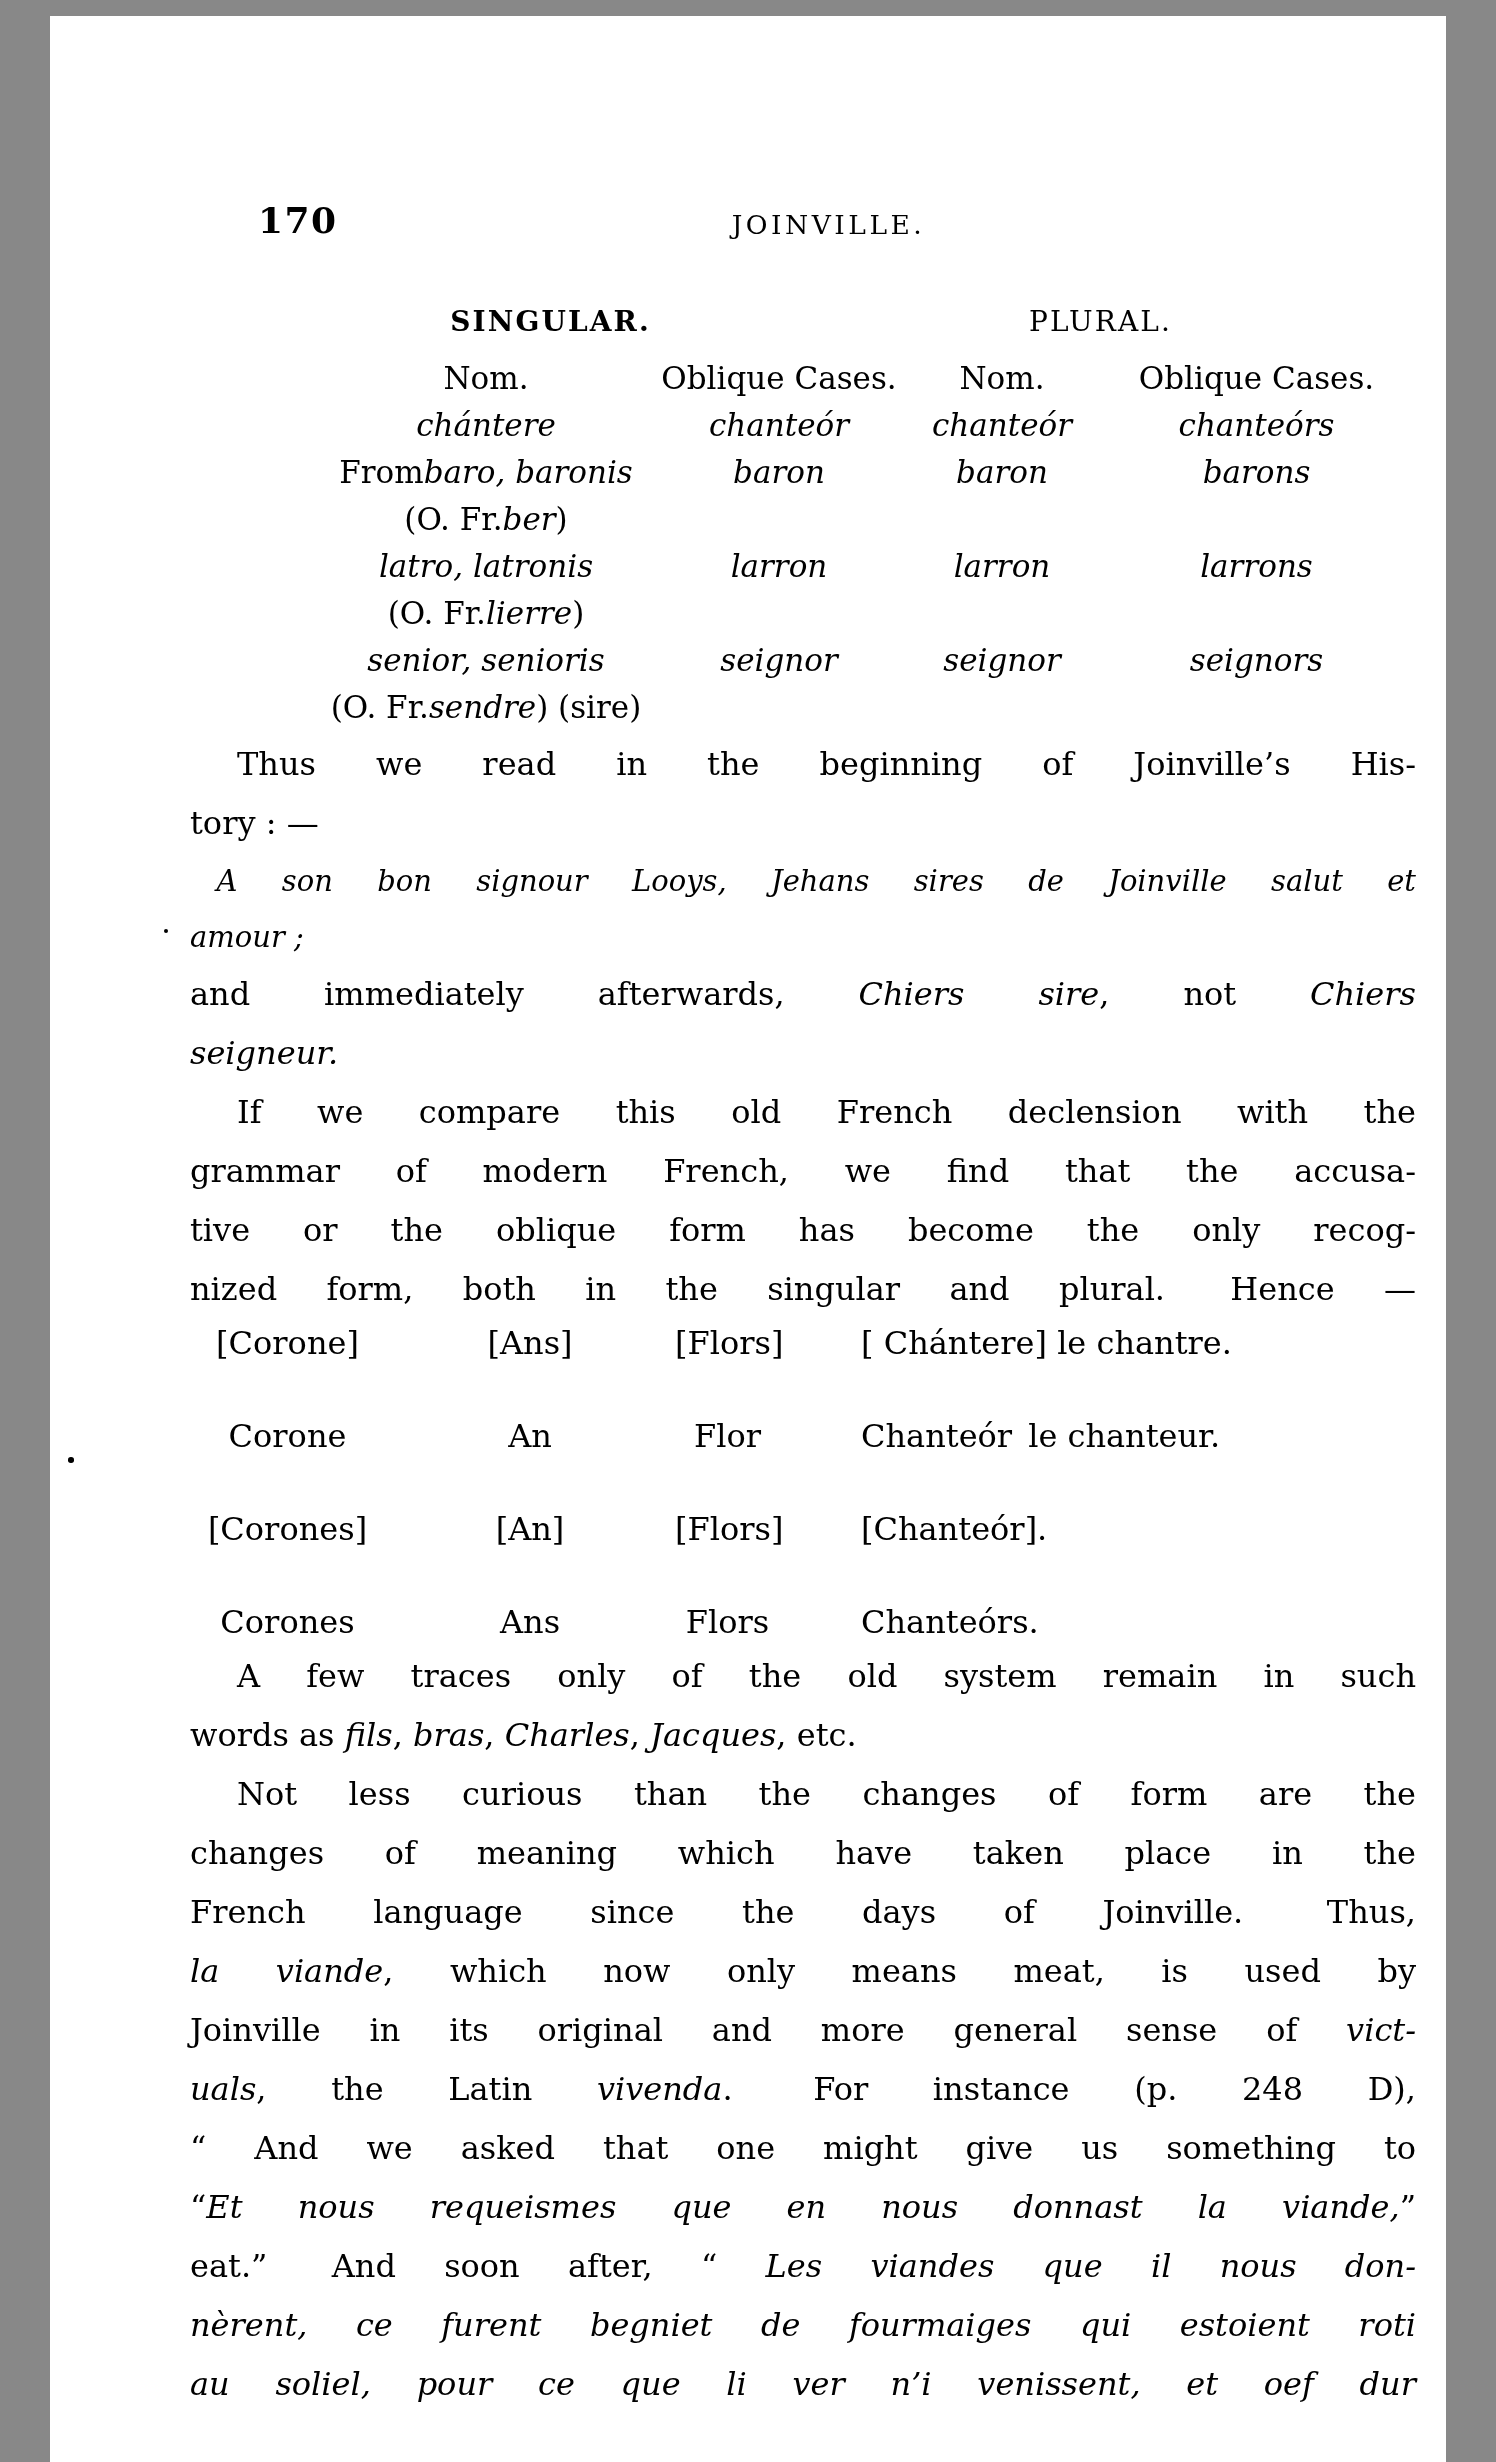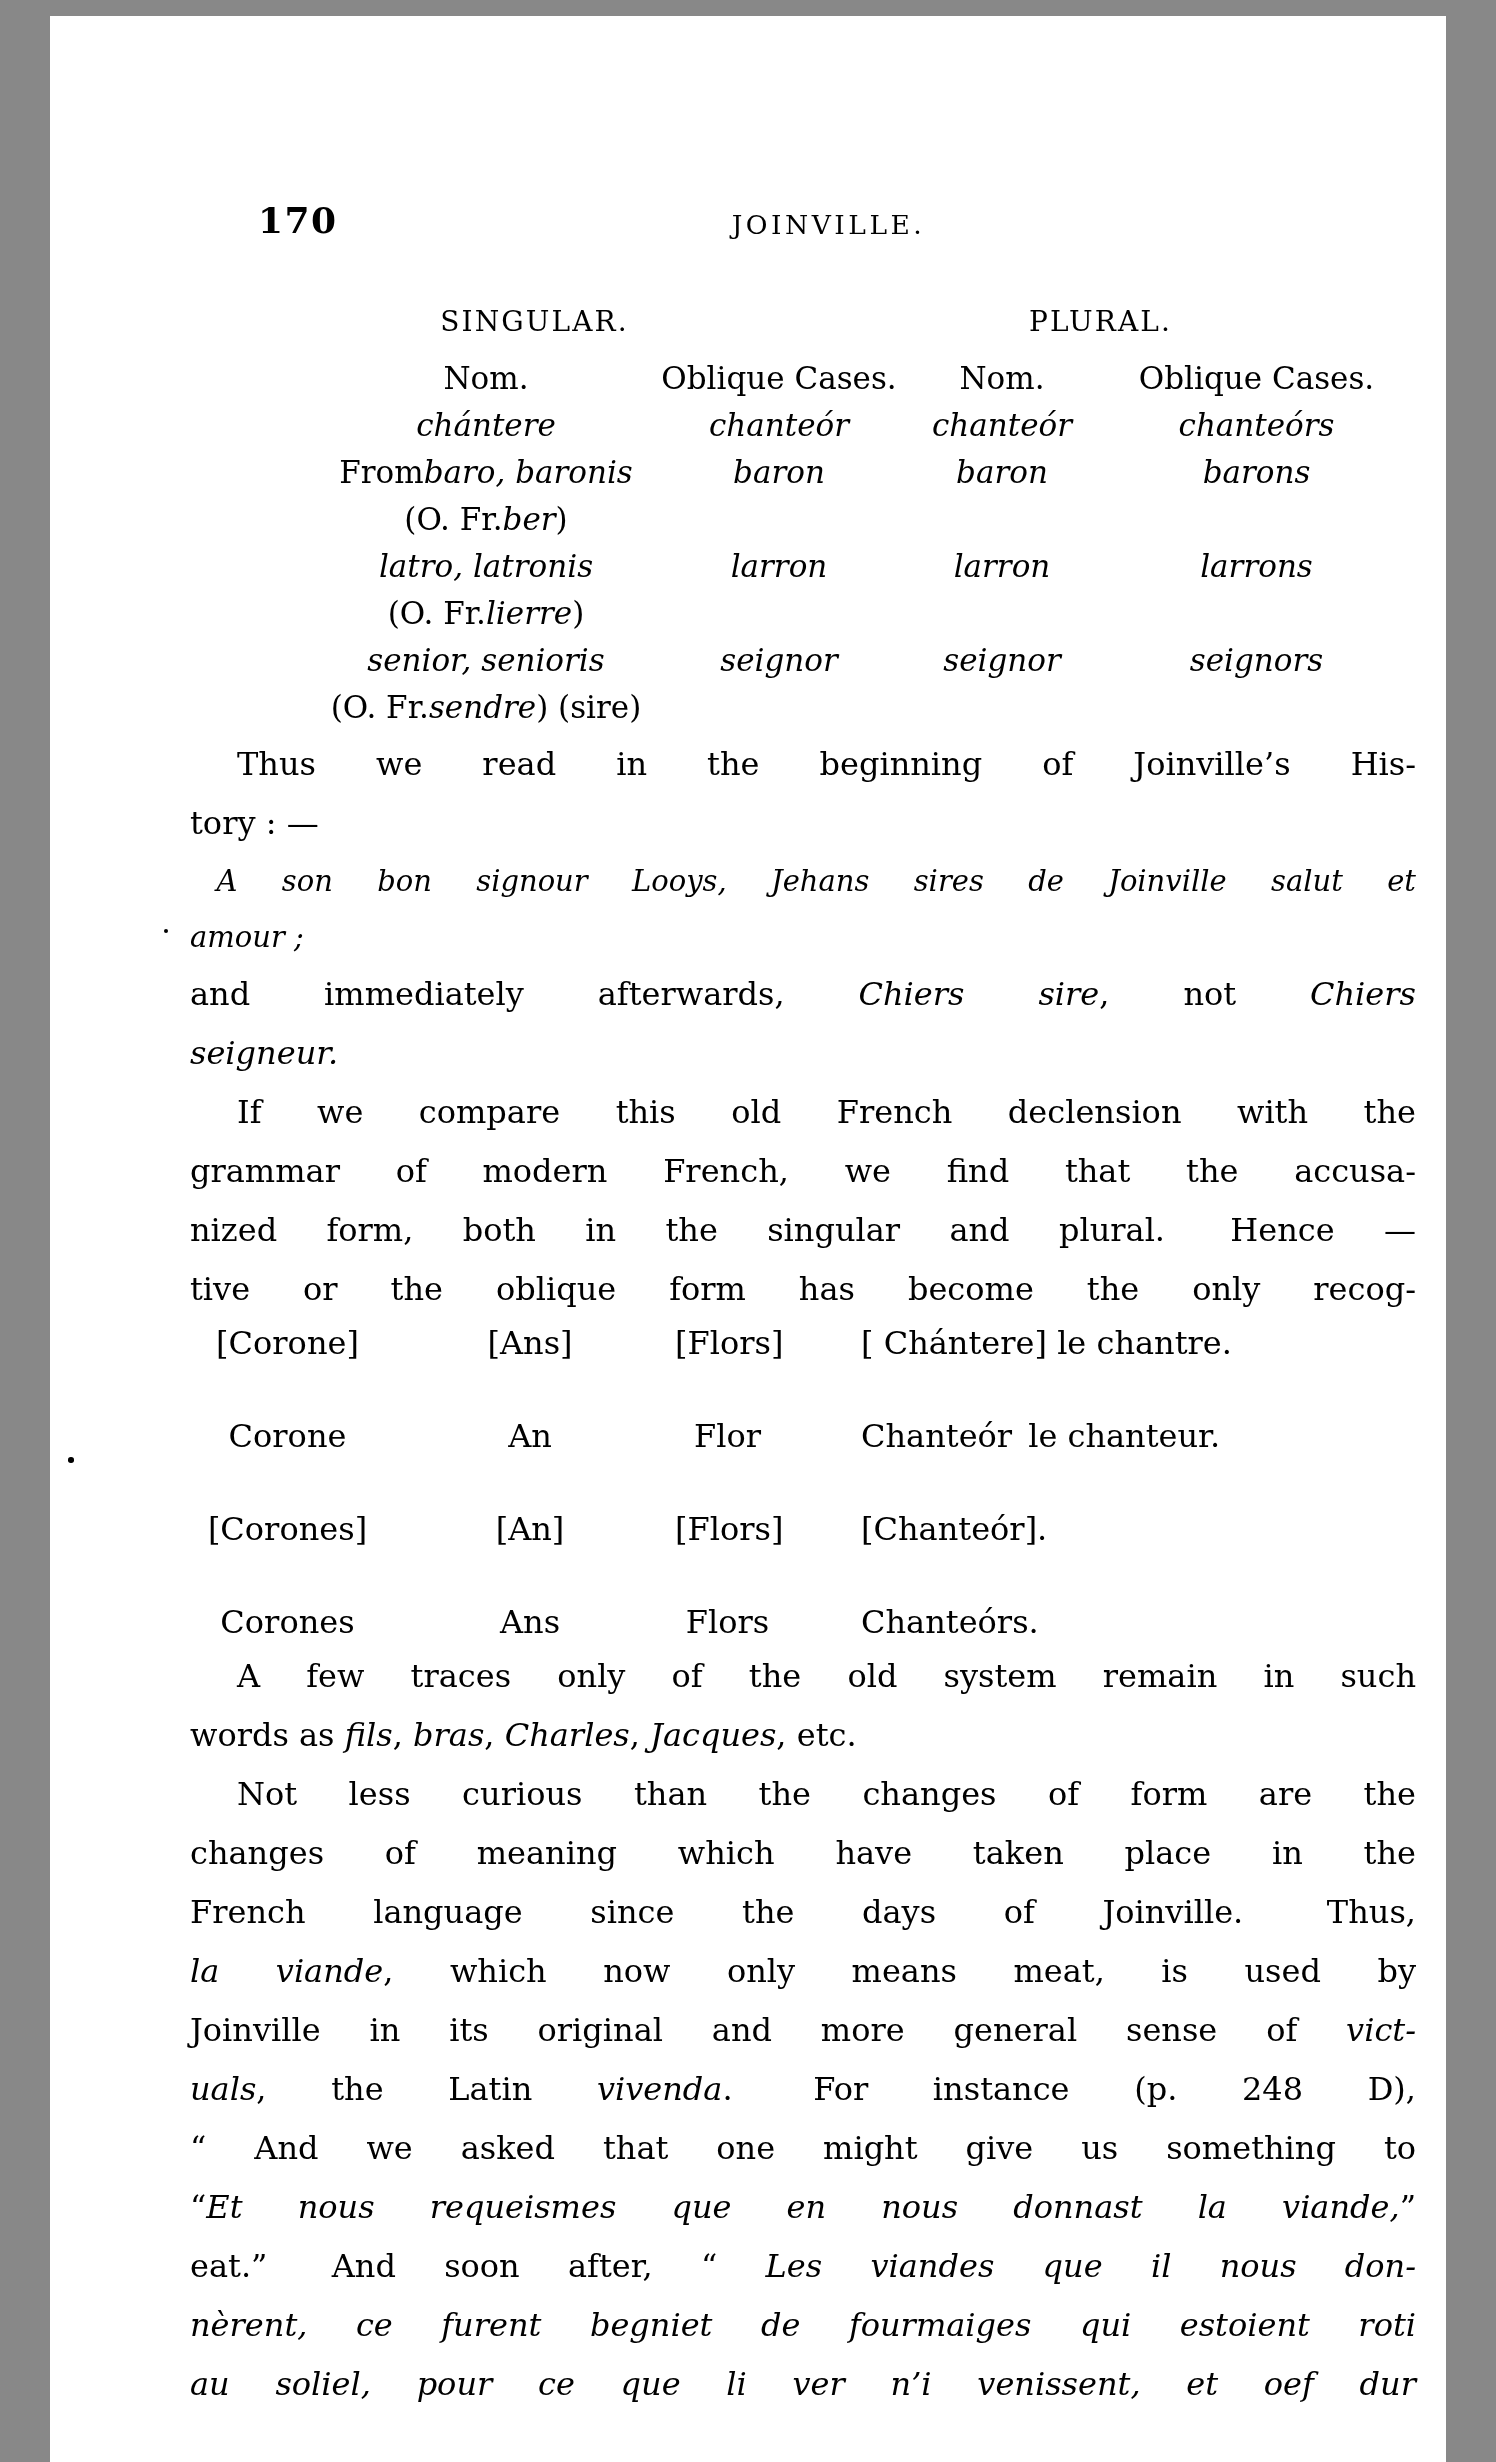--- a/index.html
+++ b/index.html
@@ -9,21 +9,21 @@
     overflow:hidden; margin:16px auto;
   }
   em { font-style:italic; }
 
   .folio { position:absolute; left:208px; top:183px; font-size:36px; font-weight:bold; letter-spacing:1.4px; }
   .running-head { position:absolute; left:639px; top:193px; width:279px; text-align:center; font-size:26.5px; letter-spacing:3.5px; }
 
   
   .decl-table { position:absolute; left:251px; top:289px; width:1096px; font-size:31px; }
   .sec-head { position:absolute; top:0; width:279px; text-align:center; font-size:28px; letter-spacing:2.1px; white-space:nowrap; }
-  .sec-singular { left:94px; }
+  .sec-singular { left:110px;font-weight:bold; }
   .sec-plural   { left:660px; }
   .dgrid { position:absolute; left:0; top:49px; display:grid; grid-template-columns:370px 216px 230px 279px; }
   .dgrid .cell { height:47px; display:flex; align-items:center; justify-content:center; white-space:nowrap; font-size:31px; }
 
   
   .text-block { position:absolute; left:140px; top:719px; width:1226px; font-size:32px; line-height:59px; }
   .line { text-align:justify; text-align-last:justify; }
   .line.endline { text-align-last:left; }
   .line.indent { text-indent:47px; }
   .quote { font-size:29px; line-height:56px; }
@@ -172,22 +172,22 @@
     </div>
 
     <div class="para">
       <div class="line"><span>and immediately afterwards, </span><em>Chiers sire</em><span>, not </span><em>Chiers</em></div>
       <div class="line endline"><em>seigneur.</em></div>
     </div>
 
     <div class="para">
       <div class="line indent"><span>If we compare this old French declension with the</span></div>
       <div class="line"><span>grammar of modern French, we find that the accusa-</span></div>
+      <div class="line"><span>tive or the oblique form has become the only recog-</span></div>
       <div class="line"><span>nized form, both in the singular and plural.  Hence —</span></div>
-      <div class="line"><span>tive or the oblique form has become the only recog-</span></div>
     </div>
 
     <div class="tbl2">
       <div class="cell"><span>[Corone]</span></div>
       <div class="cell"><span>[Ans]</span></div>
       <div class="cell"><span>[Flors]</span></div>
       <div class="cell left"><span>[ Chántere] le chantre.</span></div>
 
       <div class="cell"><span>Corone</span></div>
       <div class="cell"><span>An</span></div>

